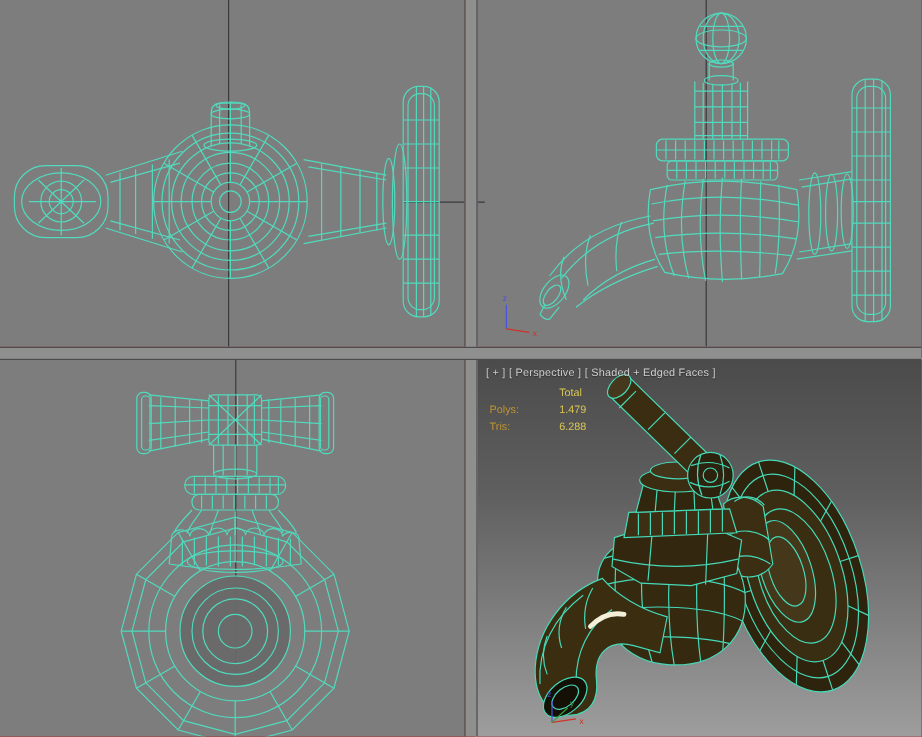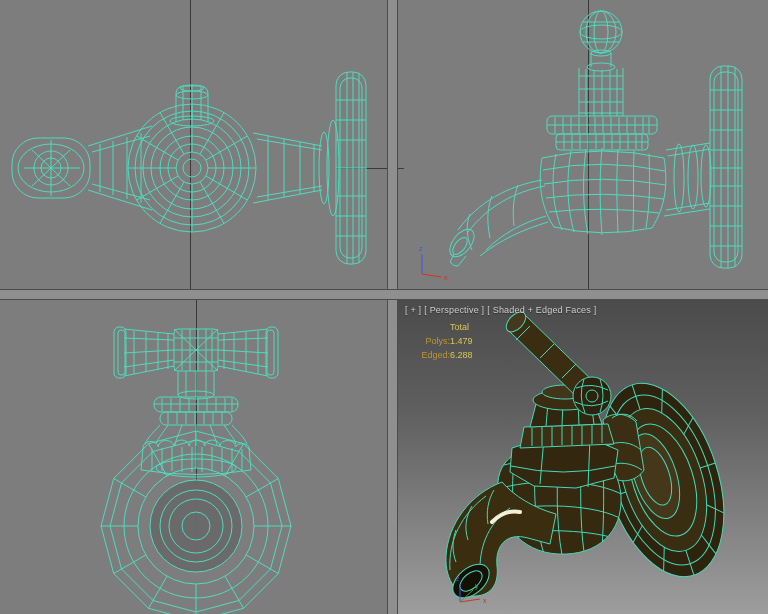--- a/index.html
+++ b/index.html
@@ -12,22 +12,22 @@
     background:linear-gradient(#4b4b4b,#5f5f5f 35%,#9e9e9e);
     border-top:2px solid #ddc93f;border-left:2px solid #ddc93f;}
   .splitter{position:absolute;background:#8f8f8f;}
   #split-v{left:387px;top:0;width:9px;height:614px;border-left:1px solid #4c4c4c;border-right:1px solid #4c4c4c;}
   #split-h{left:0;top:289px;width:768px;height:9px;border-top:1px solid #4c4c4c;border-bottom:1px solid #4c4c4c;}
   svg{display:block;position:absolute;left:0;top:0;}
   .vp-label{position:absolute;left:7px;top:5px;font-size:9px;letter-spacing:.2px;color:#cfcfcf;white-space:nowrap;text-shadow:0 1px 1px rgba(0,0,0,.45);}
   .vp-label span{margin-right:3px;cursor:default;}
   .stats{position:absolute;left:10px;top:20px;font-size:9px;line-height:14px;}
   .stats .row{display:flex;}
-  .stats .lbl{width:42px;text-align:right;color:#c0952f;}
-  .stats .val{margin-left:0;color:#d9c654;}
+  .stats .lbl{width:42px;text-align:left;color:#c0952f;}
+  .stats .val{margin-left:16px;color:#d9c654;}
   .stats .total{color:#d9c654;}
 </style>
 </head>
 <body>
 
 <div id="stage">
 
   <div class="vp" id="vp-top-left">
     <svg width="387" height="289">
       <g>
@@ -250,21 +250,21 @@
     <div class="stats">
       <div class="row">
           <span class="lbl"></span>
           <span class="val total">Total</span>
         </div>
       <div class="row">
           <span class="lbl">Polys:</span>
           <span class="val">1.479</span>
         </div>
       <div class="row">
-          <span class="lbl">Edged:</span>
+          <span class="lbl">Tris:</span>
           <span class="val">6.288</span>
         </div>
     </div>
   </div>
 
   <div class="splitter" id="split-v"></div>
   <div class="splitter" id="split-h"></div>
 
 </div>
 

